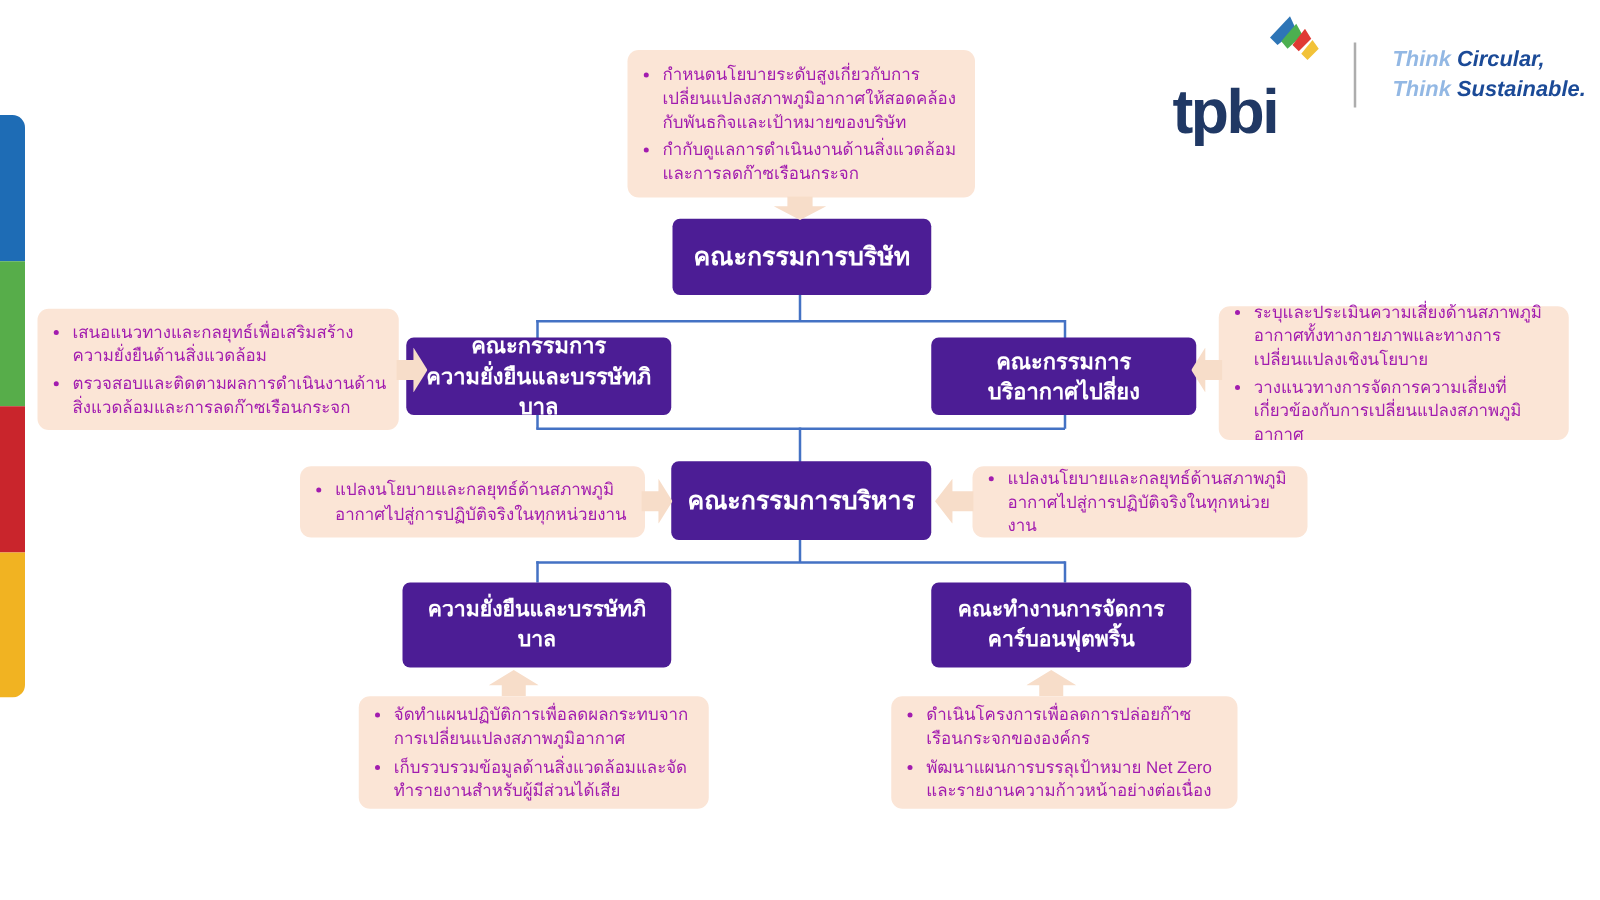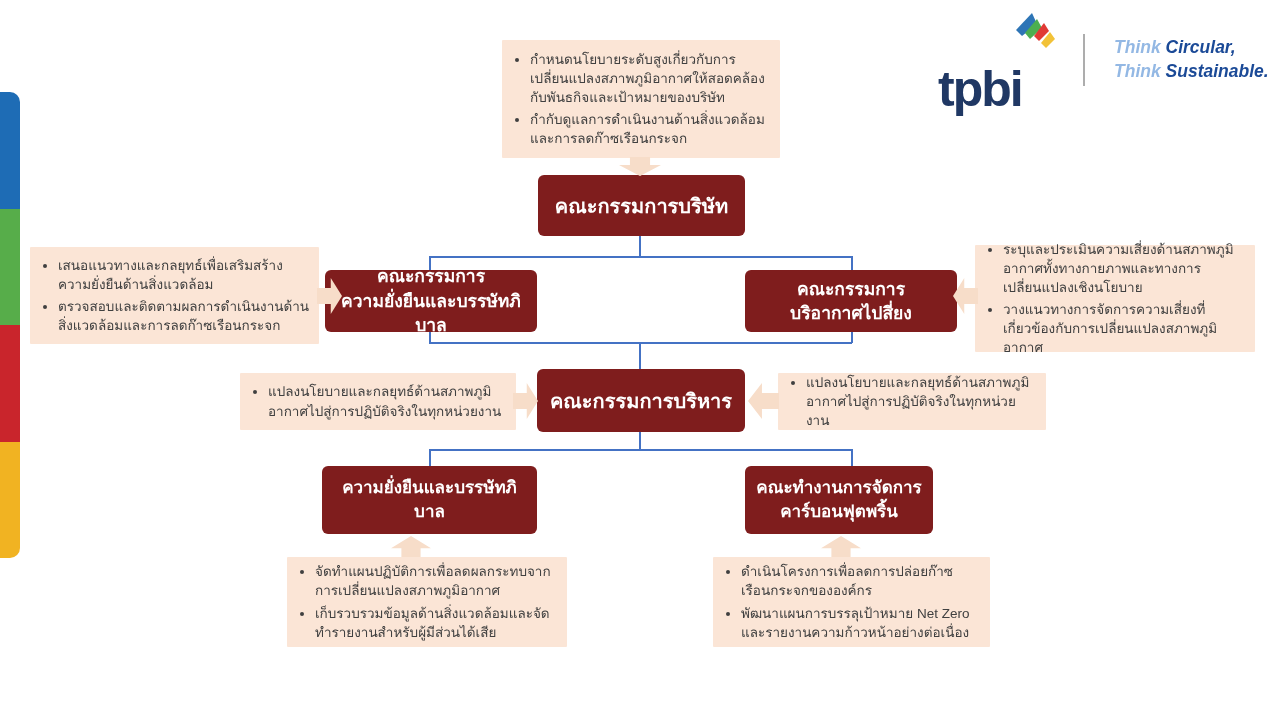--- a/index.html
+++ b/index.html
@@ -11,28 +11,28 @@
   
   .stripe-bar {
     position:absolute; left:0; top:92px; width:20px; height:466px;
     border-radius:0 10px 10px 0; overflow:hidden;
     display:flex; flex-direction:column;
   }
   .stripe { flex:1; }
 
   
   .node {
-    position:absolute; background:#7f1d1d; border-radius:6px; color:#ffffff;
+    position:absolute; background:#4c1d95; border-radius:6px; color:#ffffff;
     display:flex; flex-direction:column; align-items:center; justify-content:center;
     text-align:center; line-height:1.4; font-weight:600; box-sizing:border-box; padding:2px 6px;
   }
 
   
   .note {
-    position:absolute; background:#FBE5D6; border-radius:1px; color:#404040;
+    position:absolute; background:#FBE5D6; border-radius:9px; color:#a21caf;
     font-size:13.5px; line-height:1.42; box-sizing:border-box;
     display:flex; align-items:center; padding:8px 10px 8px 4px;
   }
   .note ul { margin:0; padding-left:24px; }
   .note li { margin:0 0 3px 0; }
   .note li:last-child { margin-bottom:0; }
 
   
   .arrow { position:absolute; background:#F7DDC9; }
   .arrow-down  { clip-path: polygon(26% 0%, 74% 0%, 74% 42%, 100% 42%, 50% 100%, 0% 42%, 26% 42%); }
@@ -112,21 +112,21 @@
   </div>
 
   <div class="node" style="left:537px;top:369px;width:208px;height:63px;font-size:20px">
     <div>คณะกรรมการบริหาร</div>
   </div>
 
   <div class="node" style="left:322px;top:466px;width:215px;height:68px;font-size:17px">
     <div>ความยั่งยืนและบรรษัทภิบาล</div>
   </div>
 
-  <div class="node" style="left:745px;top:466px;width:188px;height:68px;font-size:17px">
+  <div class="node" style="left:745px;top:466px;width:208px;height:68px;font-size:17px">
     <div>คณะทำงานการจัดการ</div>
     <div>คาร์บอนฟุตพริ้น</div>
   </div>
 
   <div class="note" style="left:502px;top:40px;width:278px;height:118px">
     <ul>
       <li>กำหนดนโยบายระดับสูงเกี่ยวกับการเปลี่ยนแปลงสภาพภูมิอากาศให้สอดคล้องกับพันธกิจและเป้าหมายของบริษัท</li>
       <li>กำกับดูแลการดำเนินงานด้านสิ่งแวดล้อมและการลดก๊าซเรือนกระจก</li>
     </ul>
   </div>

